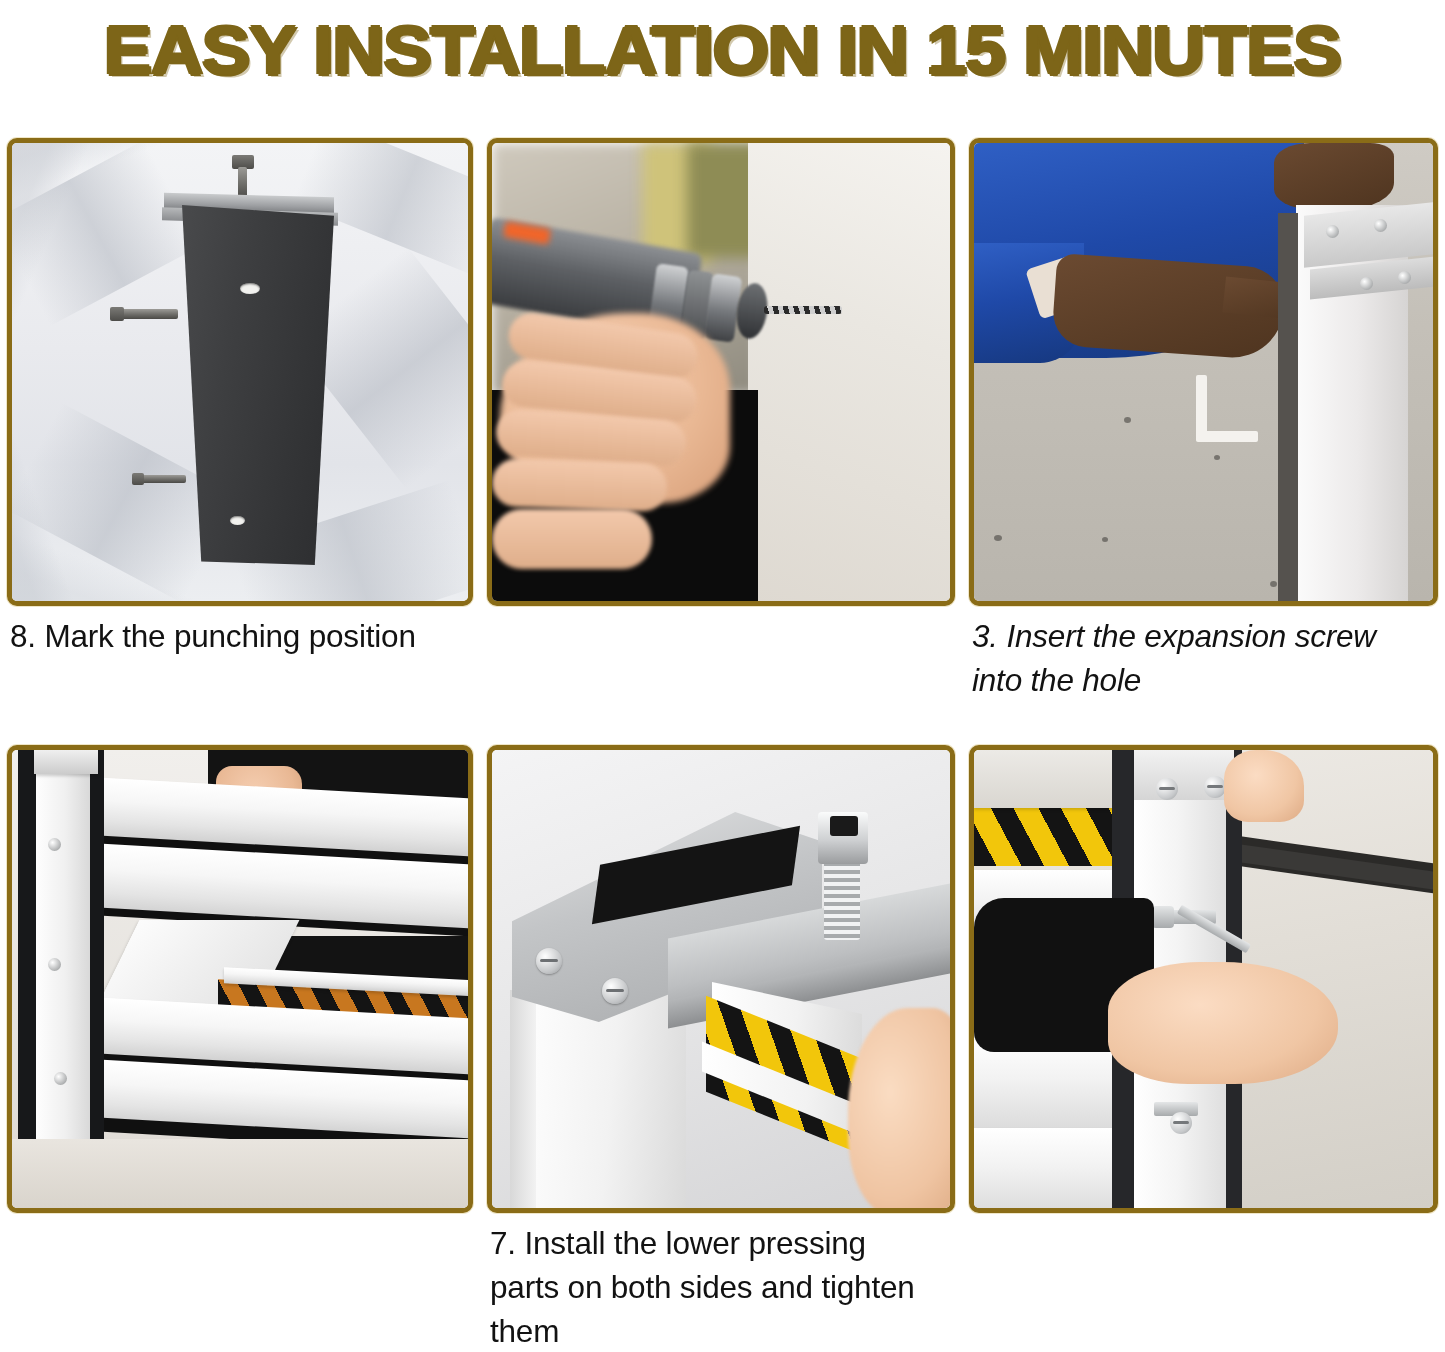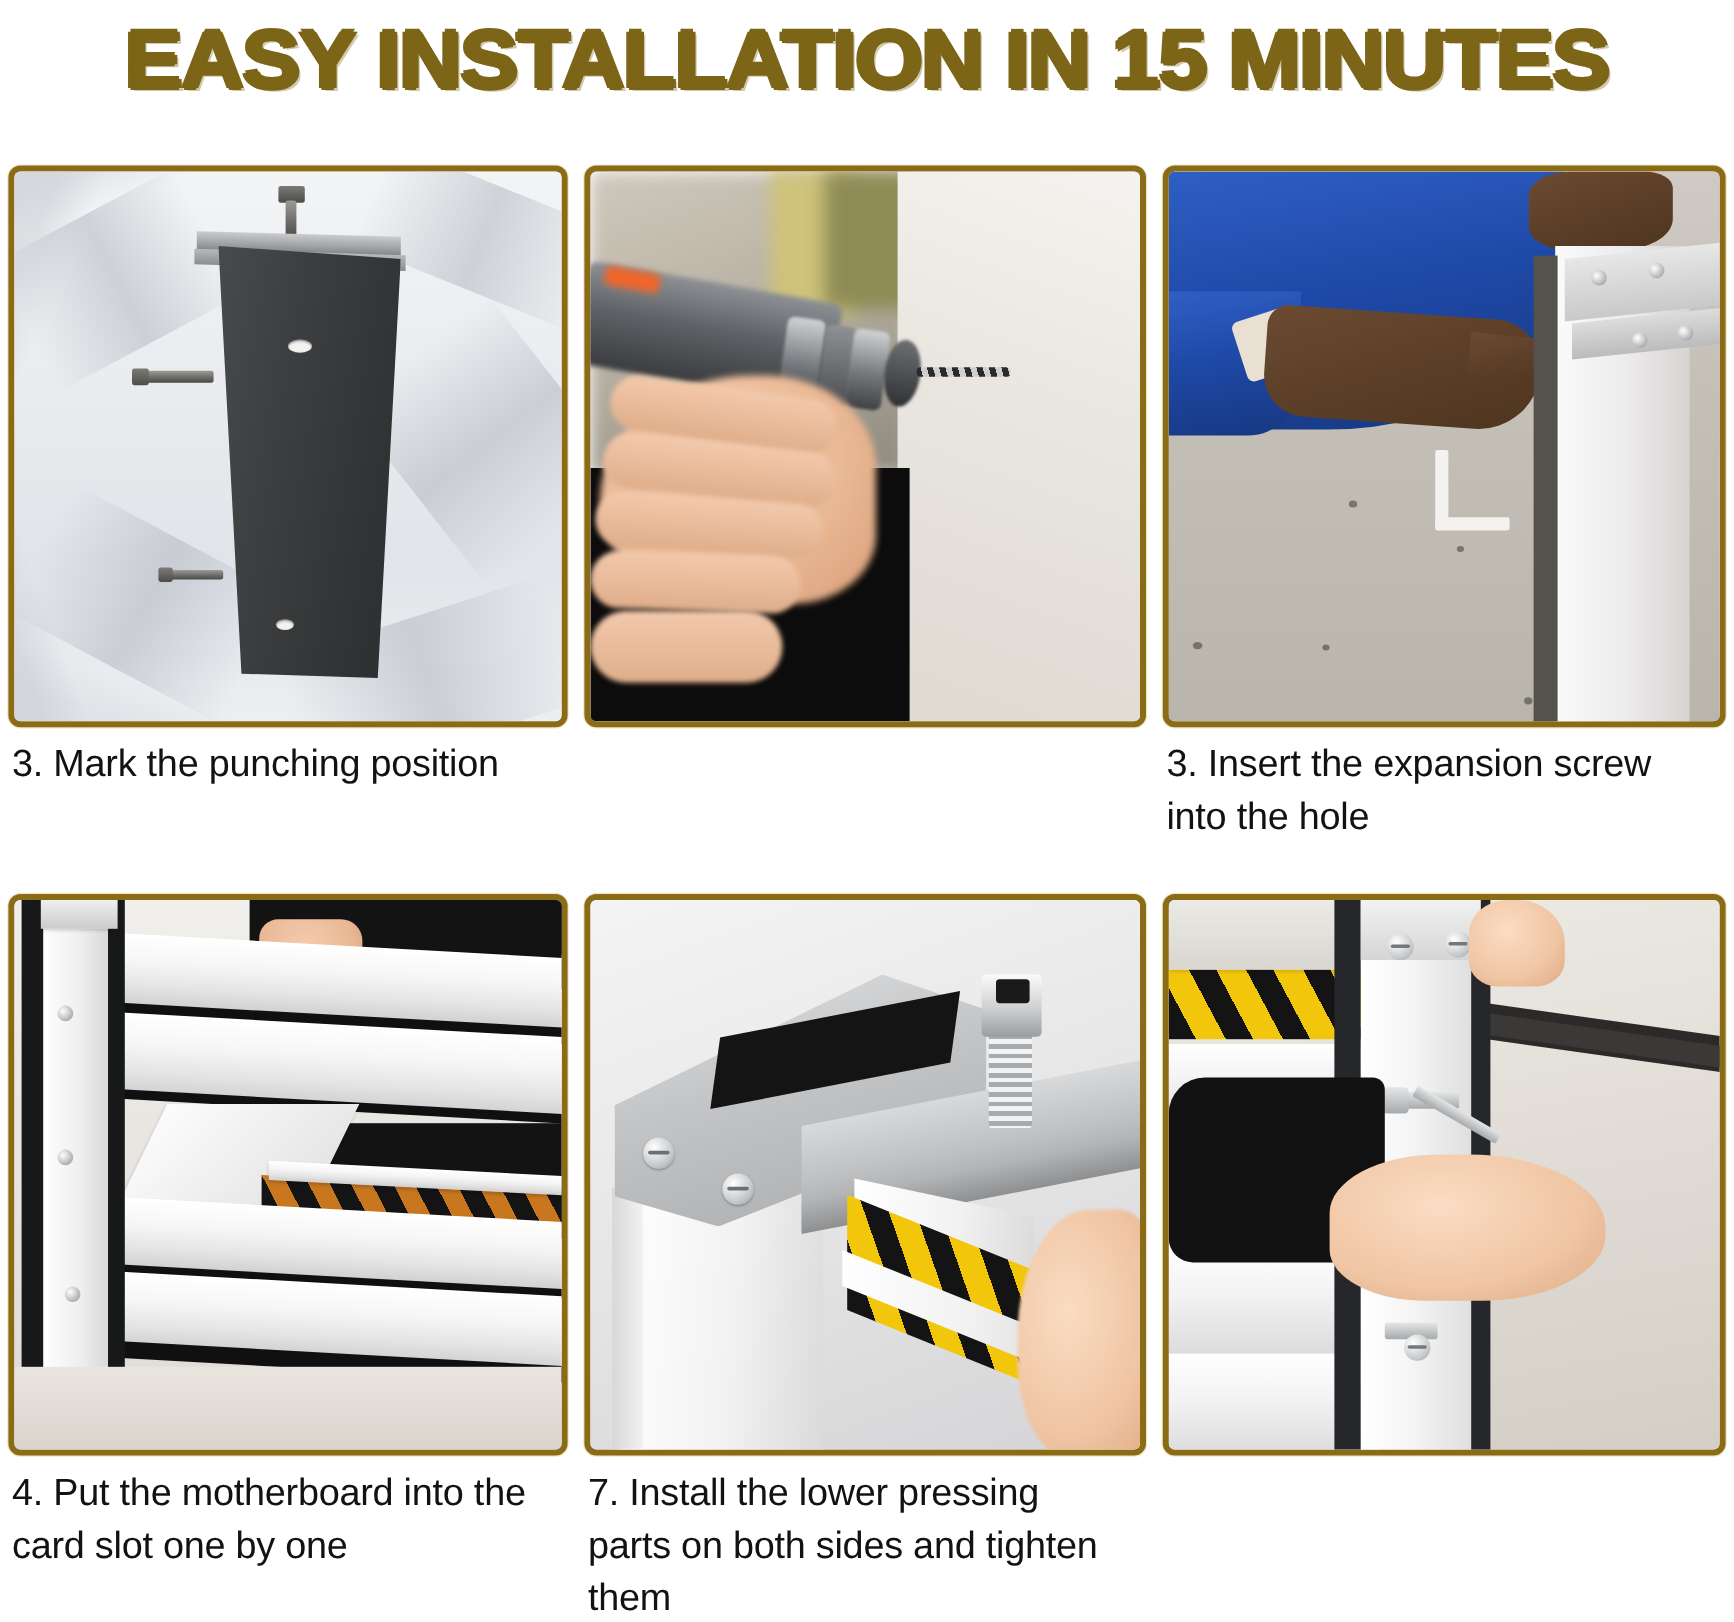--- a/index.html
+++ b/index.html
@@ -89,21 +89,21 @@
     top: 514px;
     width: 452px;
     font-family: "Liberation Sans", sans-serif;
     font-size: 31.5px;
     line-height: 44px;
     color: #121212;
     font-weight: 400;
     letter-spacing: -0.2px;
   }
   .cell:nth-child(3) .caption,
-  .cell:nth-child(6) .caption { width: 462px; }
+  .cell:nth-child(6) .caption { width: 462px; font-style: italic; }
 
   
   .p1-bg {
     position: absolute; inset: 0;
     background:
       linear-gradient(113deg, rgba(205,208,214,0.55) 0 6%, rgba(255,255,255,0) 12%),
       linear-gradient(70deg, rgba(198,202,209,0.5) 0 4%, rgba(255,255,255,0) 10%),
       linear-gradient(160deg, rgba(200,204,211,0.45) 0 3%, rgba(255,255,255,0) 9%),
       linear-gradient(20deg, rgba(206,210,216,0.4) 0 5%, rgba(255,255,255,0) 11%),
       linear-gradient(180deg,#f3f4f6 0%, #e9eaee 45%, #e2e4e9 70%, #eceef1 100%);
@@ -424,21 +424,21 @@
         <div class="p1-topbar" style="left:150px;top:67px;width:176px;height:13px;transform:skewY(1.8deg);background:linear-gradient(180deg,#b7b9bb,#8b8d90);"></div>
         <div class="p1-plate" style="left:162px;top:62px;width:160px;height:360px;clip-path:polygon(5% 0%,100% 3%,88% 100%,17% 99%);"></div>
         <div class="p1-hole" style="left:228px;top:140px;width:20px;height:11px;"></div>
         <div class="p1-hole" style="left:218px;top:373px;width:15px;height:9px;"></div>
         <div class="p1-stud" style="left:100px;top:166px;width:66px;height:10px;"></div>
         <div class="p1-cap" style="left:98px;top:164px;width:14px;height:14px;"></div>
         <div class="p1-stud" style="left:122px;top:332px;width:52px;height:8px;"></div>
         <div class="p1-cap" style="left:120px;top:330px;width:12px;height:12px;"></div>
       </div>
     </div>
-    <div class="caption">3. Mark the punching position</div>
+    <div class="caption">8. Mark the punching position</div>
   </div>
 
   <div class="cell">
     <div class="panel">
       <div class="photo">
         <div class="p2-wallL"></div>
         <div class="p2-blur-obj" style="left:150px;top:0;width:70px;height:120px;background:#cfc37a;"></div>
         <div class="p2-blur-obj" style="left:195px;top:0;width:75px;height:115px;background:#8e8c55;"></div>
         <div class="p2-wallR"></div>
         <div class="p2-dark"></div>
@@ -511,21 +511,20 @@
         <div class="p4-col" style="left:22px;top:0;width:62px;height:392px;"></div>
         <div class="p4-coldark" style="left:6px;top:0;width:18px;height:392px;"></div>
         <div class="p4-coldark" style="left:78px;top:0;width:14px;height:392px;"></div>
         <div class="p4-board" style="left:22px;top:0;width:64px;height:24px;background:linear-gradient(180deg,#efefef,#cbcbcb);"></div>
         <div class="p3-screw" style="left:36px;top:88px;"></div>
         <div class="p3-screw" style="left:36px;top:208px;"></div>
         <div class="p3-screw" style="left:42px;top:322px;"></div>
         <div class="p4-floor"></div>
       </div>
     </div>
-    <div class="caption">4. Put the motherboard into the card slot one by one</div>
   </div>
 
   <div class="cell">
     <div class="panel">
       <div class="photo">
         <div class="p5-bg"></div>
         <div class="p5-white" style="left:24px;top:230px;width:170px;height:238px;"></div>
         <div class="p5-white" style="left:18px;top:240px;width:26px;height:228px;background:linear-gradient(90deg,#d8d8d8,#f2f2f2);"></div>
         <div class="p5-metal" style="left:20px;top:62px;width:310px;height:210px;clip-path:polygon(0% 52%,72% 0%,100% 14%,100% 58%,28% 100%,0% 88%);"></div>
         <div class="p5-slot" style="left:104px;top:96px;width:200px;height:58px;transform:skewY(-11deg) skewX(-8deg);"></div>

